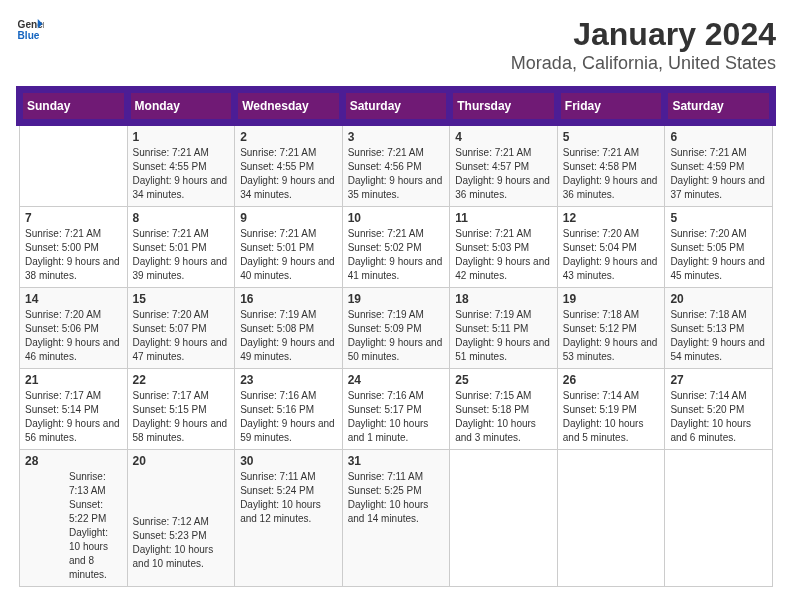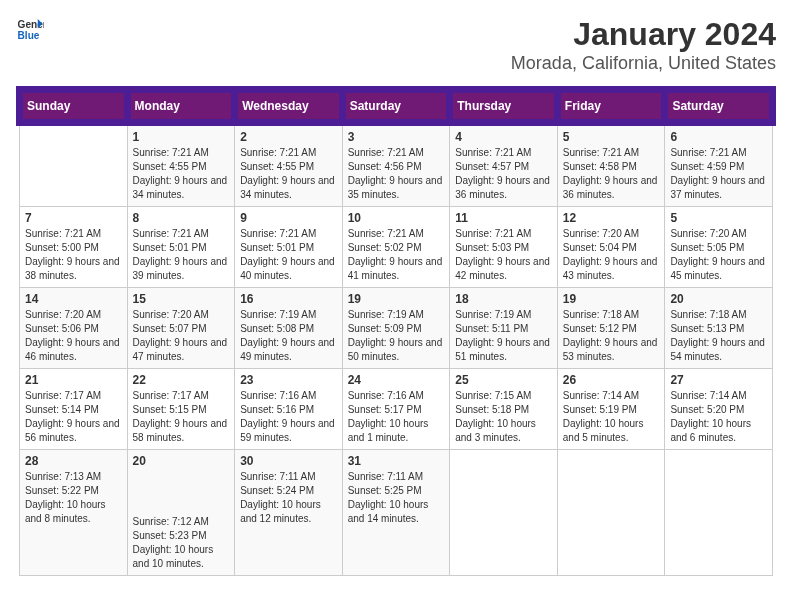--- a/index.html
+++ b/index.html
@@ -274,21 +274,21 @@
         <td>
           <div class="day-number">27</div>
           <div class="day-info" style="white-space: pre-line;">Sunrise: 7:14 AM
 Sunset: 5:20 PM
 Daylight: 10 hours and 6 minutes.</div>
         </td>
       </tr>
       <tr>
         <td>
           <div class="day-number">28</div>
-          <div class="day-info" style="white-space: pre-line;">Sunrise: 7:13 AM
+          <div class="day-info" style="white-space: pre-line; margin-left: 44px;">Sunrise: 7:13 AM
 Sunset: 5:22 PM
 Daylight: 10 hours and 8 minutes.</div>
         </td>
         <td>
           <div class="day-number">20</div>
           <div class="day-info" style="white-space: pre-line; margin-top: 47px;">Sunrise: 7:12 AM
 Sunset: 5:23 PM
 Daylight: 10 hours and 10 minutes.</div>
         </td>
         <td>

